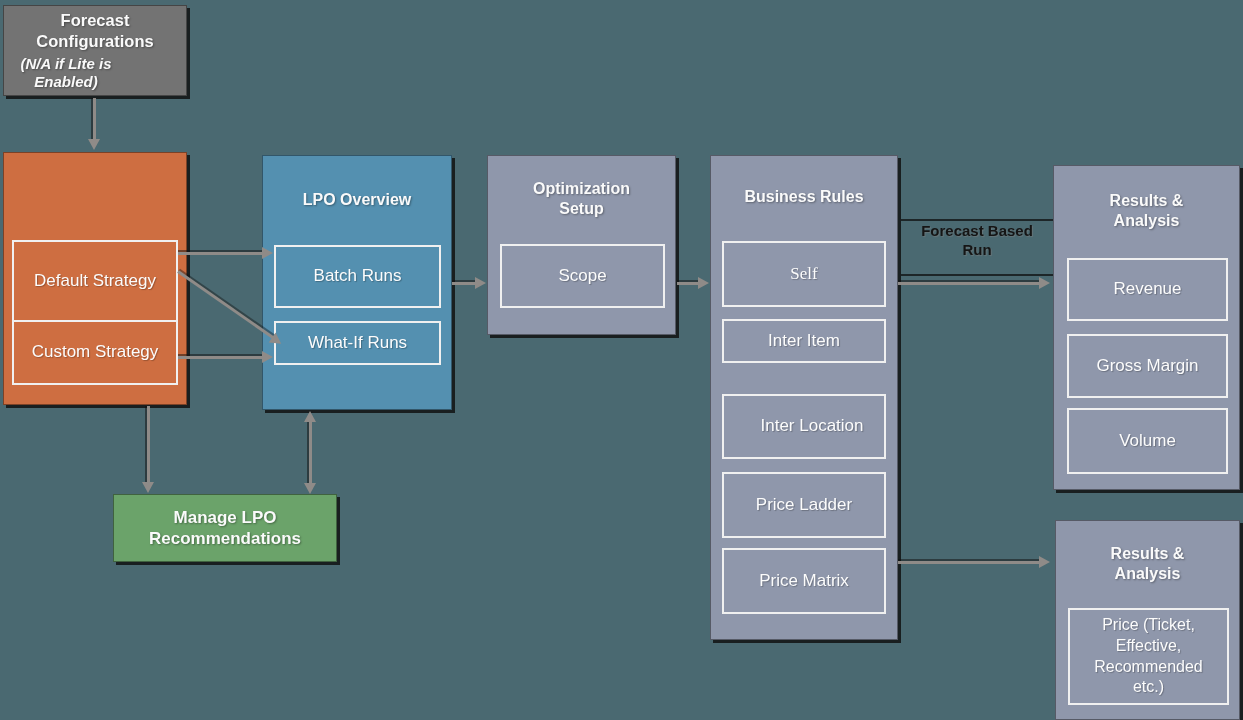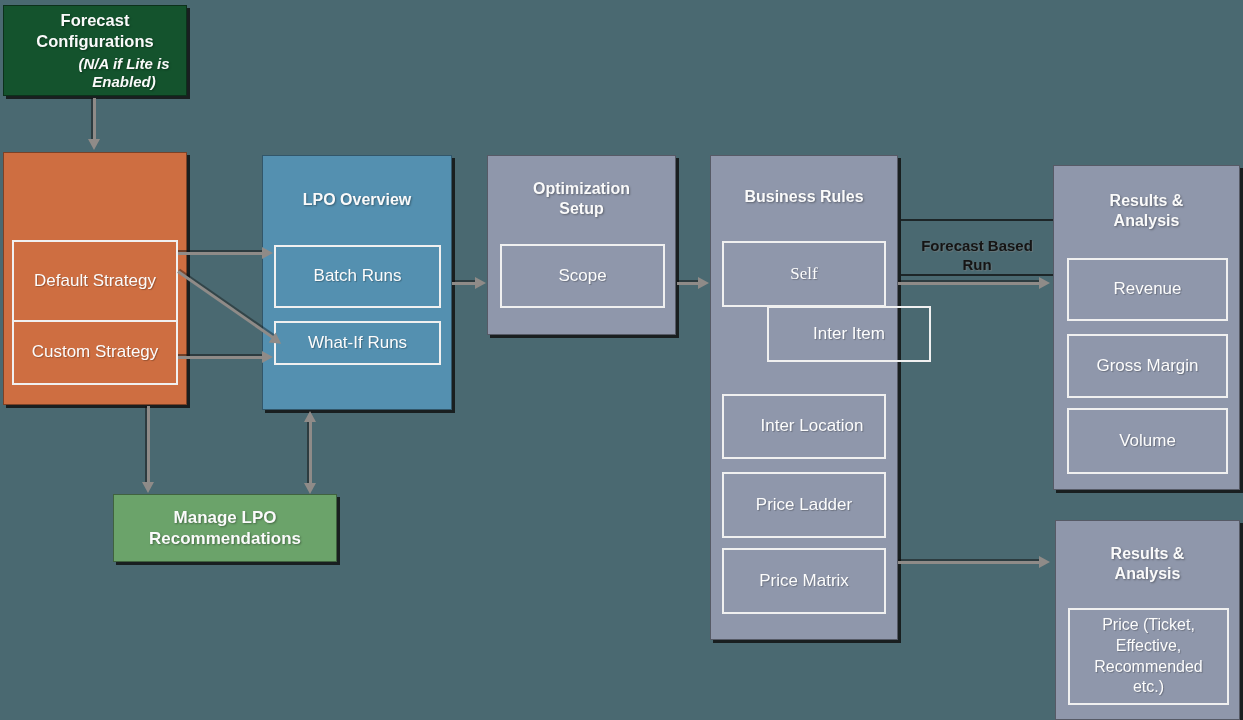--- a/index.html
+++ b/index.html
@@ -34,30 +34,30 @@
   .head-u { border-left:6px solid transparent; border-right:6px solid transparent; border-bottom:11px solid #8F8B88; }
   .diag {
     position:absolute; left:178px; top:270px; width:116px; height:3px;
     background:#8F8B88; box-shadow:0 -2px 0 rgba(15,15,15,.4);
     transform:rotate(34.8deg); transform-origin:0 50%;
   }
   .elabel {
     position:absolute; box-sizing:border-box;
     border-top:2px solid rgba(10,10,10,.7);
     border-bottom:2px solid rgba(10,10,10,.7);
-    display:flex; align-items:flex-end; justify-content:center;
+    display:flex; align-items:flex-start; justify-content:center;
   }
   .elabel .t {
     width:120px; text-align:center; font-weight:bold; font-size:15px;
     color:#151515; line-height:1.27;
     text-shadow:1px 1px 1px rgba(130,130,130,.5);
   }
   
-  #forecast-config { left:3px; top:5px; width:184px; height:91px; background:#14532d;
-    display:flex; flex-direction:column; align-items:flex-end; justify-content:center; }
+  #forecast-config { left:3px; top:5px; width:184px; height:91px; background:#737373;
+    display:flex; flex-direction:column; align-items:flex-start; justify-content:center; }
   #forecast-config .hd { width:140px; font-size:16.5px; }
   #forecast-config .subtt { width:124px; font-size:15px; font-weight:bold; font-style:italic;
     text-align:center; line-height:1.2; margin-top:3px; text-shadow:1px 1px 2px rgba(0,0,0,.35); }
 
   #strategy { left:3px; top:152px; width:184px; height:253px; background:#CE6E41; }
   #strategy .hd { width:130px; margin-top:22px; }
 
   #lpo { left:262px; top:155px; width:190px; height:255px; background:#5490B0; }
   #lpo .hd { width:160px; margin-top:34px; }
 
@@ -102,21 +102,21 @@
   </div>
 
   <div class="box" id="opt">
     <div class="hd">Optimization Setup</div>
     <div class="sub" style="left:12px; top:88px; width:165px; height:64px;">Scope</div>
   </div>
 
   <div class="box" id="rules">
     <div class="hd">Business Rules</div>
     <div class="sub" style="left:11px; top:85px; width:164px; height:66px;font-family:Liberation Serif, serif;">Self</div>
-    <div class="sub" style="left:11px; top:150px; width:164px; height:56px;margin-left:45px;">Inter Item</div>
+    <div class="sub" style="left:11px; top:163px; width:164px; height:44px;">Inter Item</div>
     <div class="sub" style="left:11px; top:238px; width:164px; height:65px;padding-left:16px;">Inter Location</div>
     <div class="sub" style="left:11px; top:316px; width:164px; height:66px;">Price Ladder</div>
     <div class="sub" style="left:11px; top:392px; width:164px; height:66px;">Price Matrix</div>
   </div>
 
   <div class="box" id="results1">
     <div class="hd">Results &amp; Analysis</div>
     <div class="sub" style="left:13px; top:92px; width:161px; height:63px;">Revenue</div>
     <div class="sub" style="left:13px; top:168px; width:161px; height:64px;">Gross Margin</div>
     <div class="sub" style="left:13px; top:242px; width:161px; height:66px;">Volume</div>

